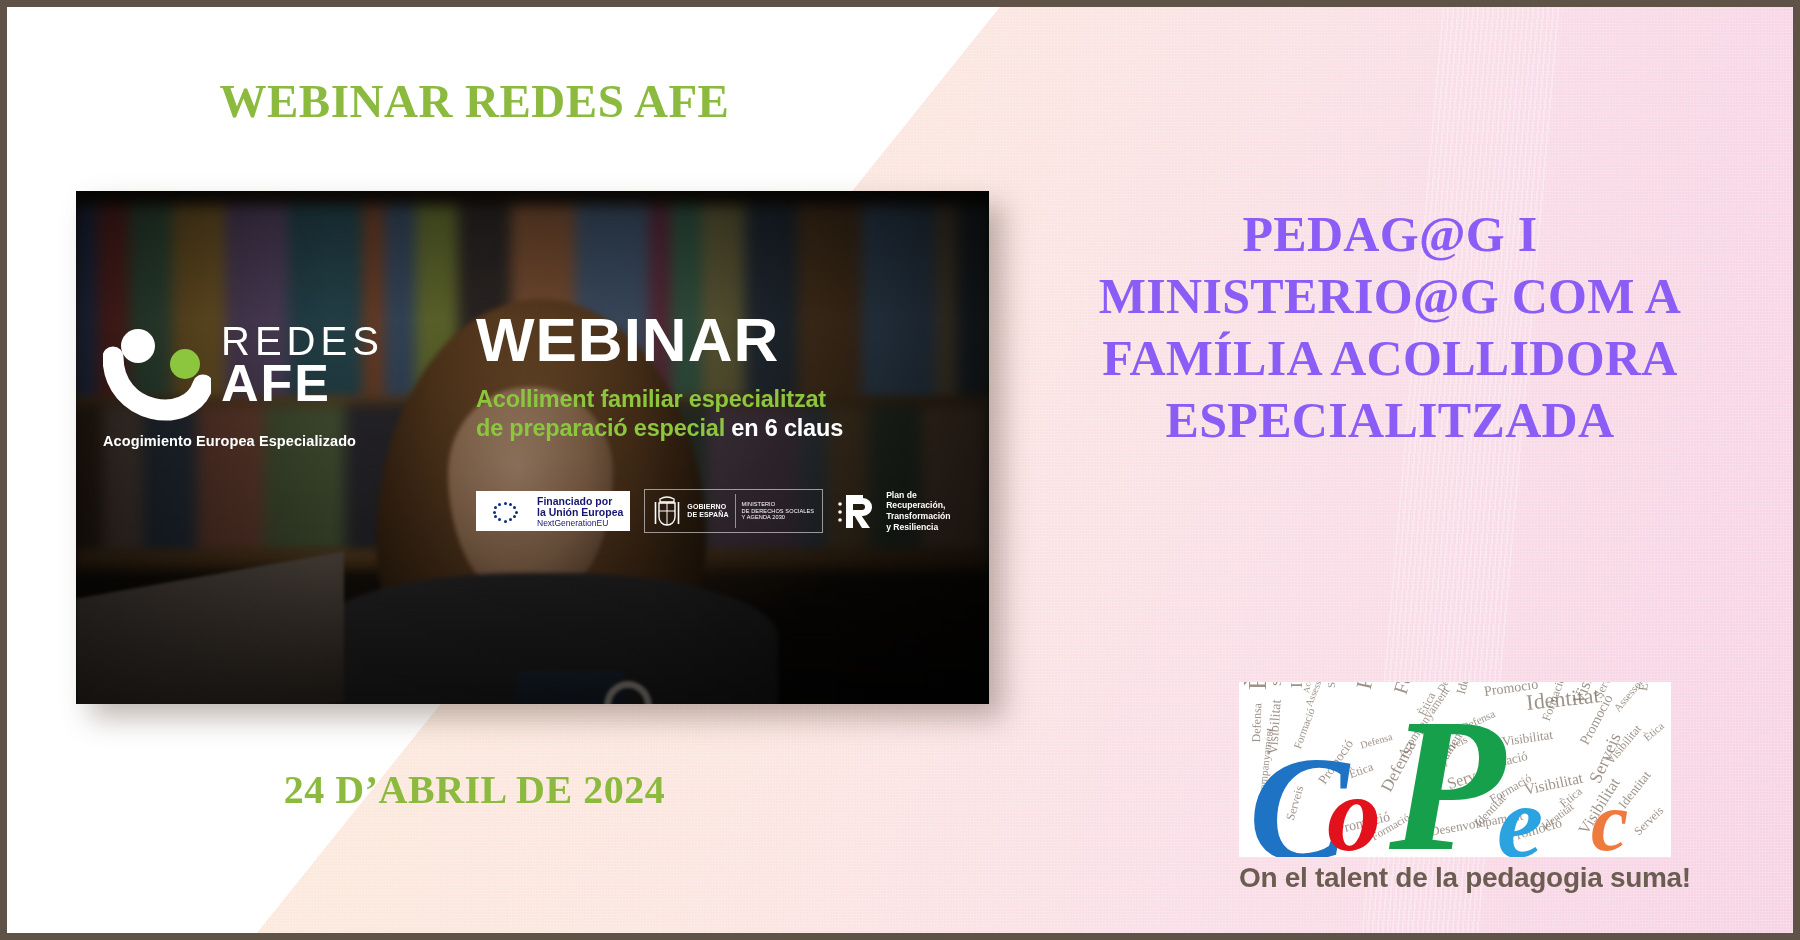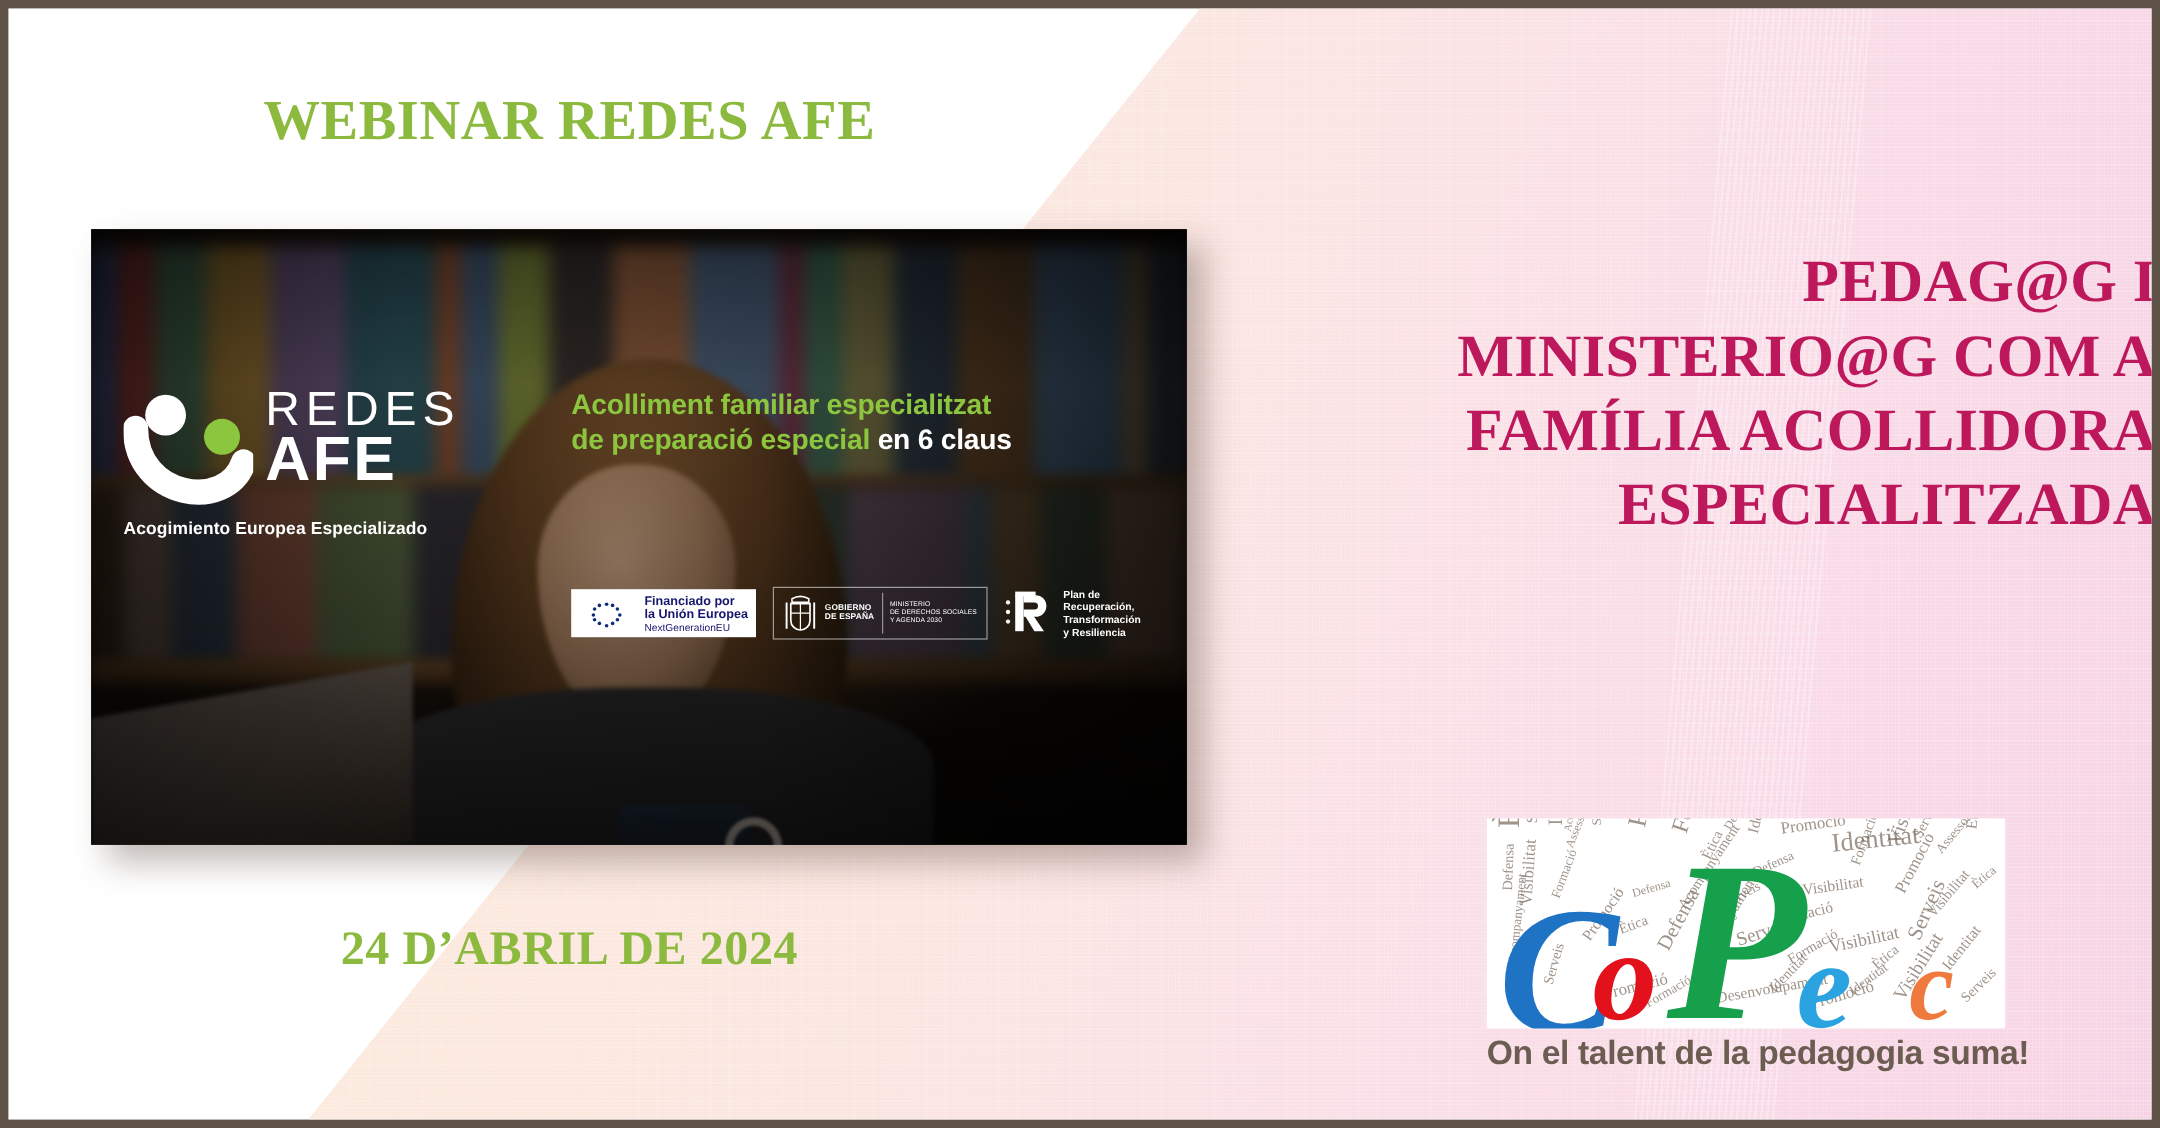--- a/index.html
+++ b/index.html
@@ -232,36 +232,36 @@
     border: 1px solid rgba(255,255,255,0.55);
     padding: 4px 8px; height: 44px;
   }
   .crest {
     width: 28px; height: 34px; position: relative; flex: none;
   }
   .gob-txt { line-height: 1.15; color: #ffffff; }
   .gob-txt .t1 { font-size: 7px; font-weight: bold; letter-spacing: .1px; }
   .gob-txt .t2 { font-size: 5.6px; letter-spacing: .1px; }
   .gob-sep { width: 1px; height: 34px; background: rgba(255,255,255,.5); }
-  .prtr-box { display: flex; align-items: flex-start; gap: 7px; }
+  .prtr-box { display: flex; align-items: flex-end; gap: 7px; }
   .prtr-mark { width: 42px; height: 40px; position: relative; flex: none; }
   .prtr-txt { color: #ffffff; font-size: 8.6px; font-weight: bold; line-height: 1.25; }
 
   
   .right-col { position: absolute; left: 980px; top: 0; width: 820px; height: 100%; }
 
   .right-heading {
     position: absolute;
-    top: 196px; left: 20px; width: 790px;
-    text-align: right;
+    top: 196px; left: 8px; width: 790px;
+    text-align: center;
     font-family: "Liberation Serif", serif;
     font-weight: bold;
     font-size: 50px;
     line-height: 1.24;
-    color: #be185d;
+    color: #8b5cf6;
     letter-spacing: .3px;
   }
 
   
   .cope-logo {
     position: absolute;
     left: 252px; top: 675px;
     width: 432px; height: 175px;
     background: #ffffff;
     overflow: hidden;
@@ -371,20 +371,21 @@
             <circle cx="35" cy="23" r="17" fill="#ffffff"></circle>
             <circle cx="82" cy="41" r="15" fill="#8cc63f"></circle>
           </svg>
         </div>
         <div class="redes-word">REDES</div>
         <div class="afe-word">AFE</div>
         <div class="redes-tagline">Acogimiento Europea Especializado</div>
       </div>
 
       <div class="webinar-block">
+        <div class="webinar-big">WEBINAR</div>
         <div class="webinar-sub">
           <div><span>Acolliment familiar especialitzat</span></div>
           <div>
             <span>de preparació especial</span>
             <span class="white">en 6 claus</span>
           </div>
         </div>
       </div>
 
       <div class="funders">

